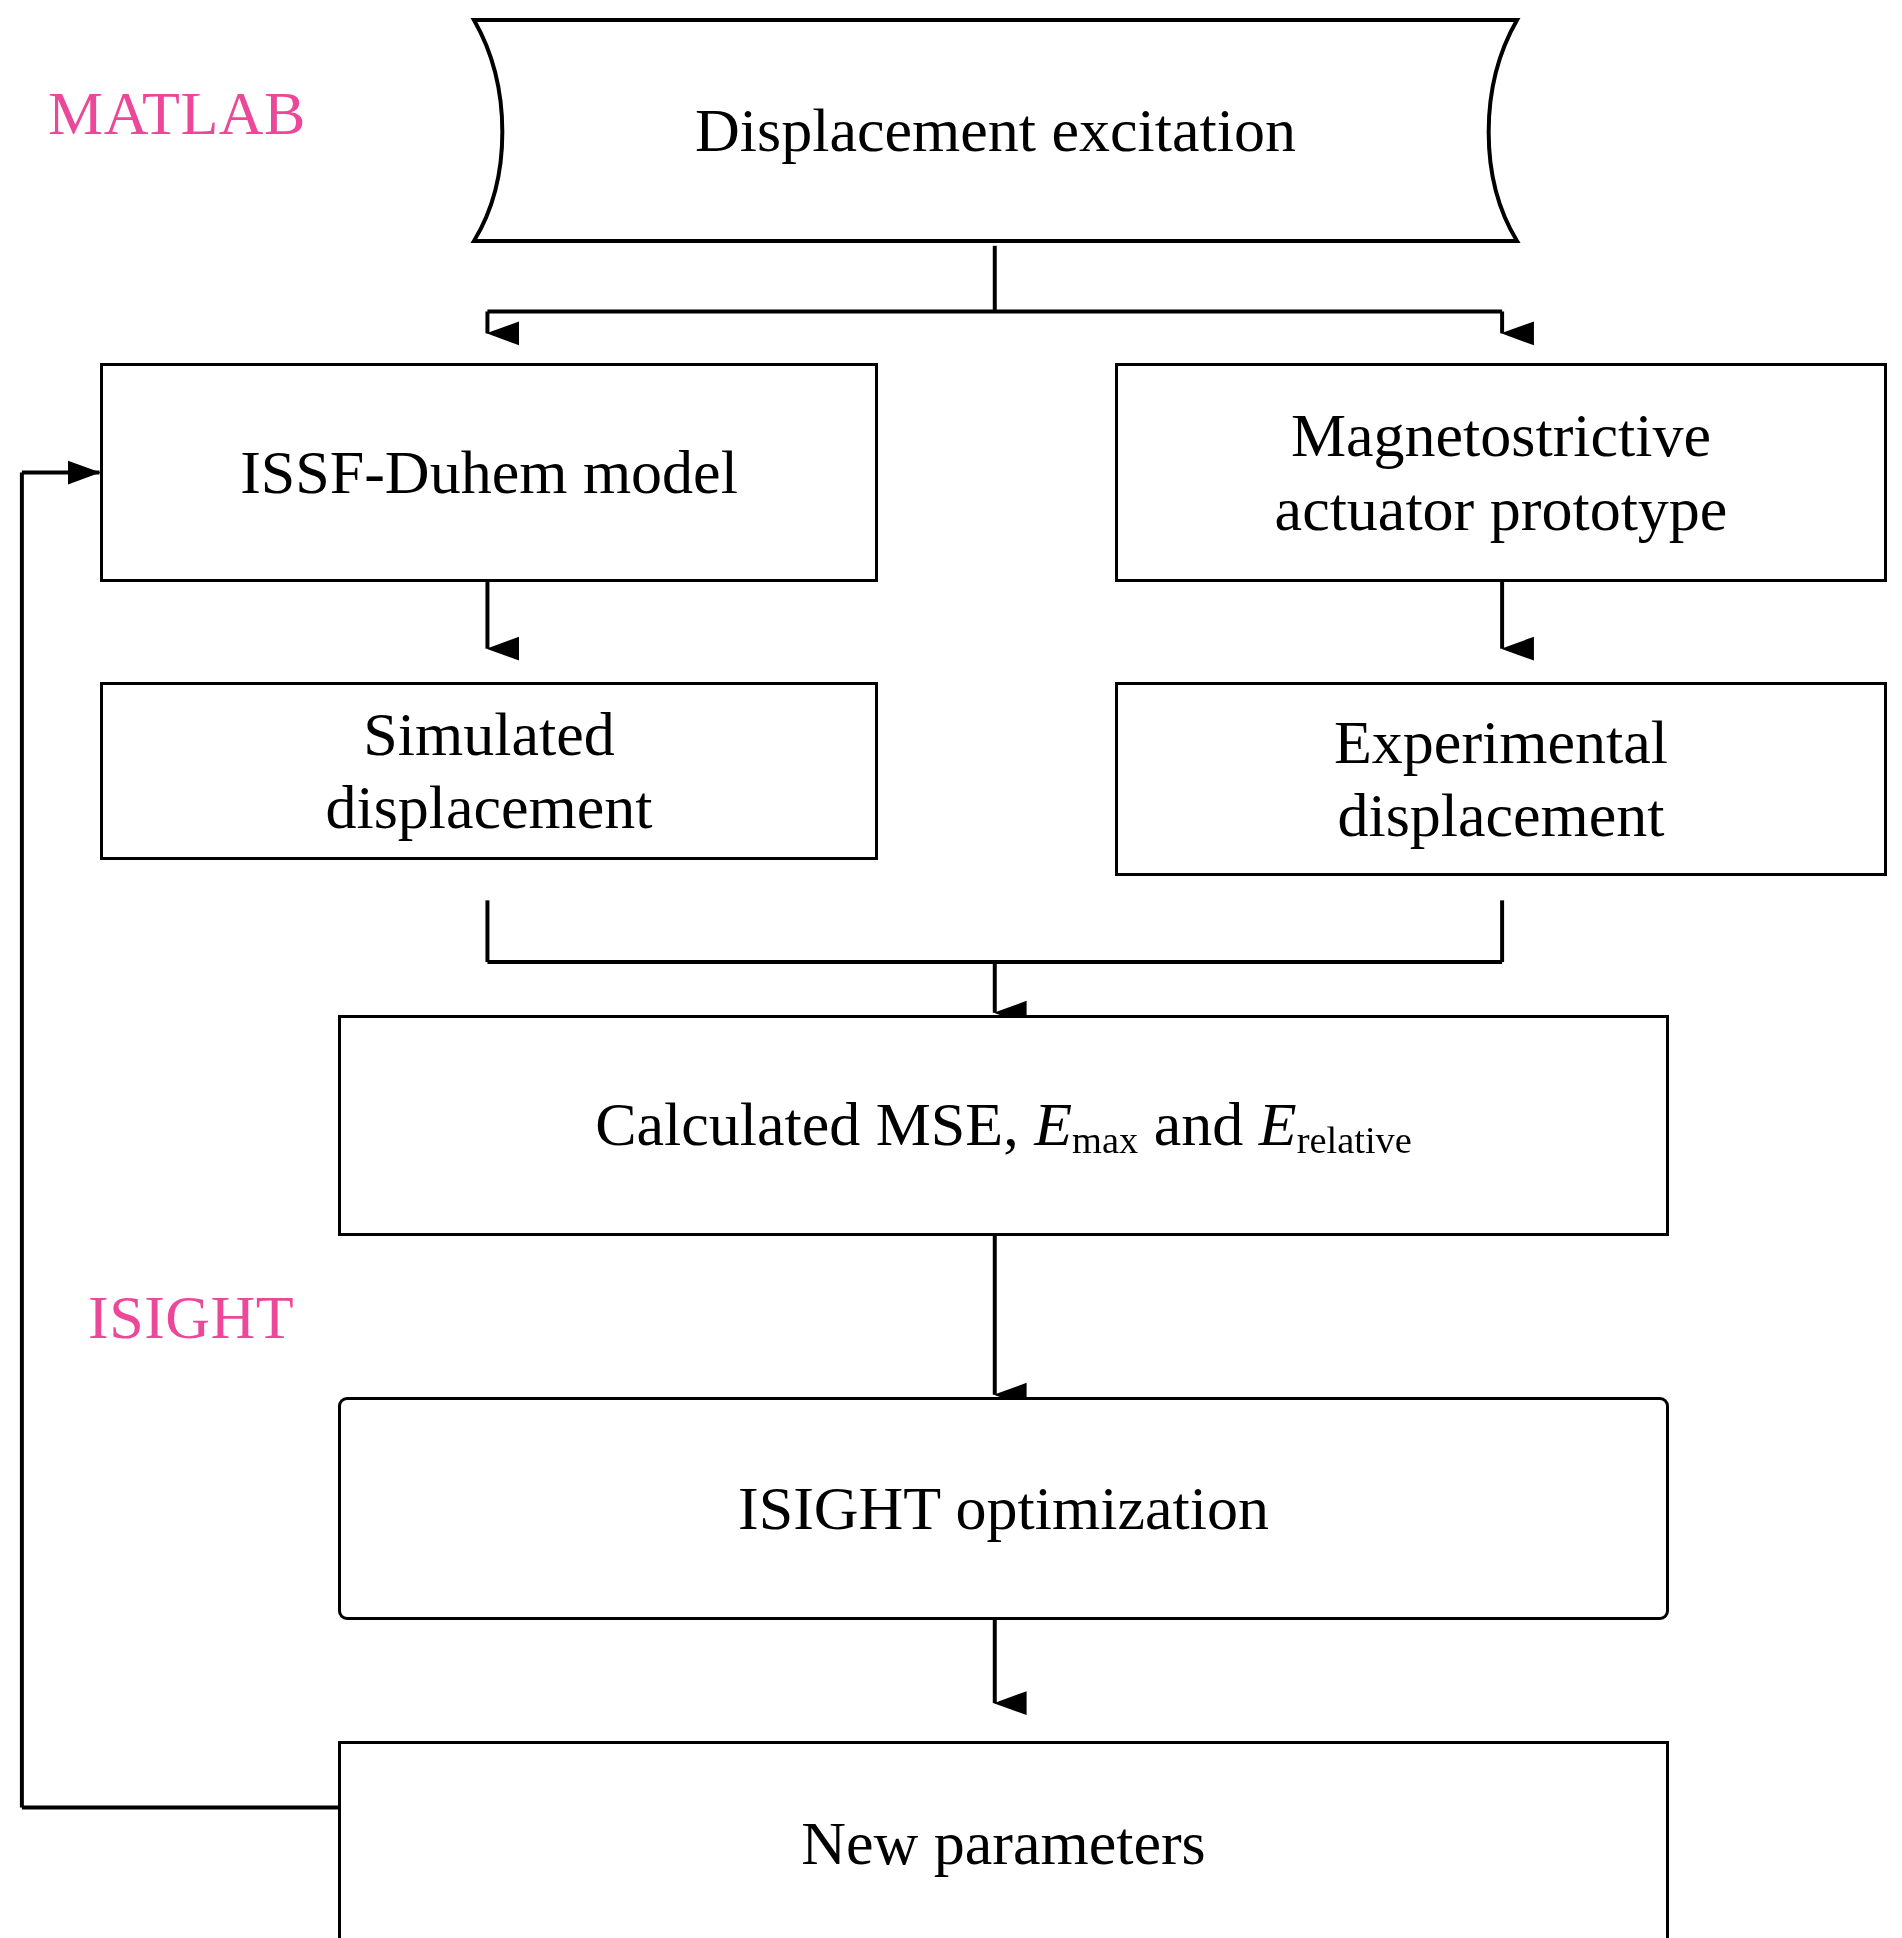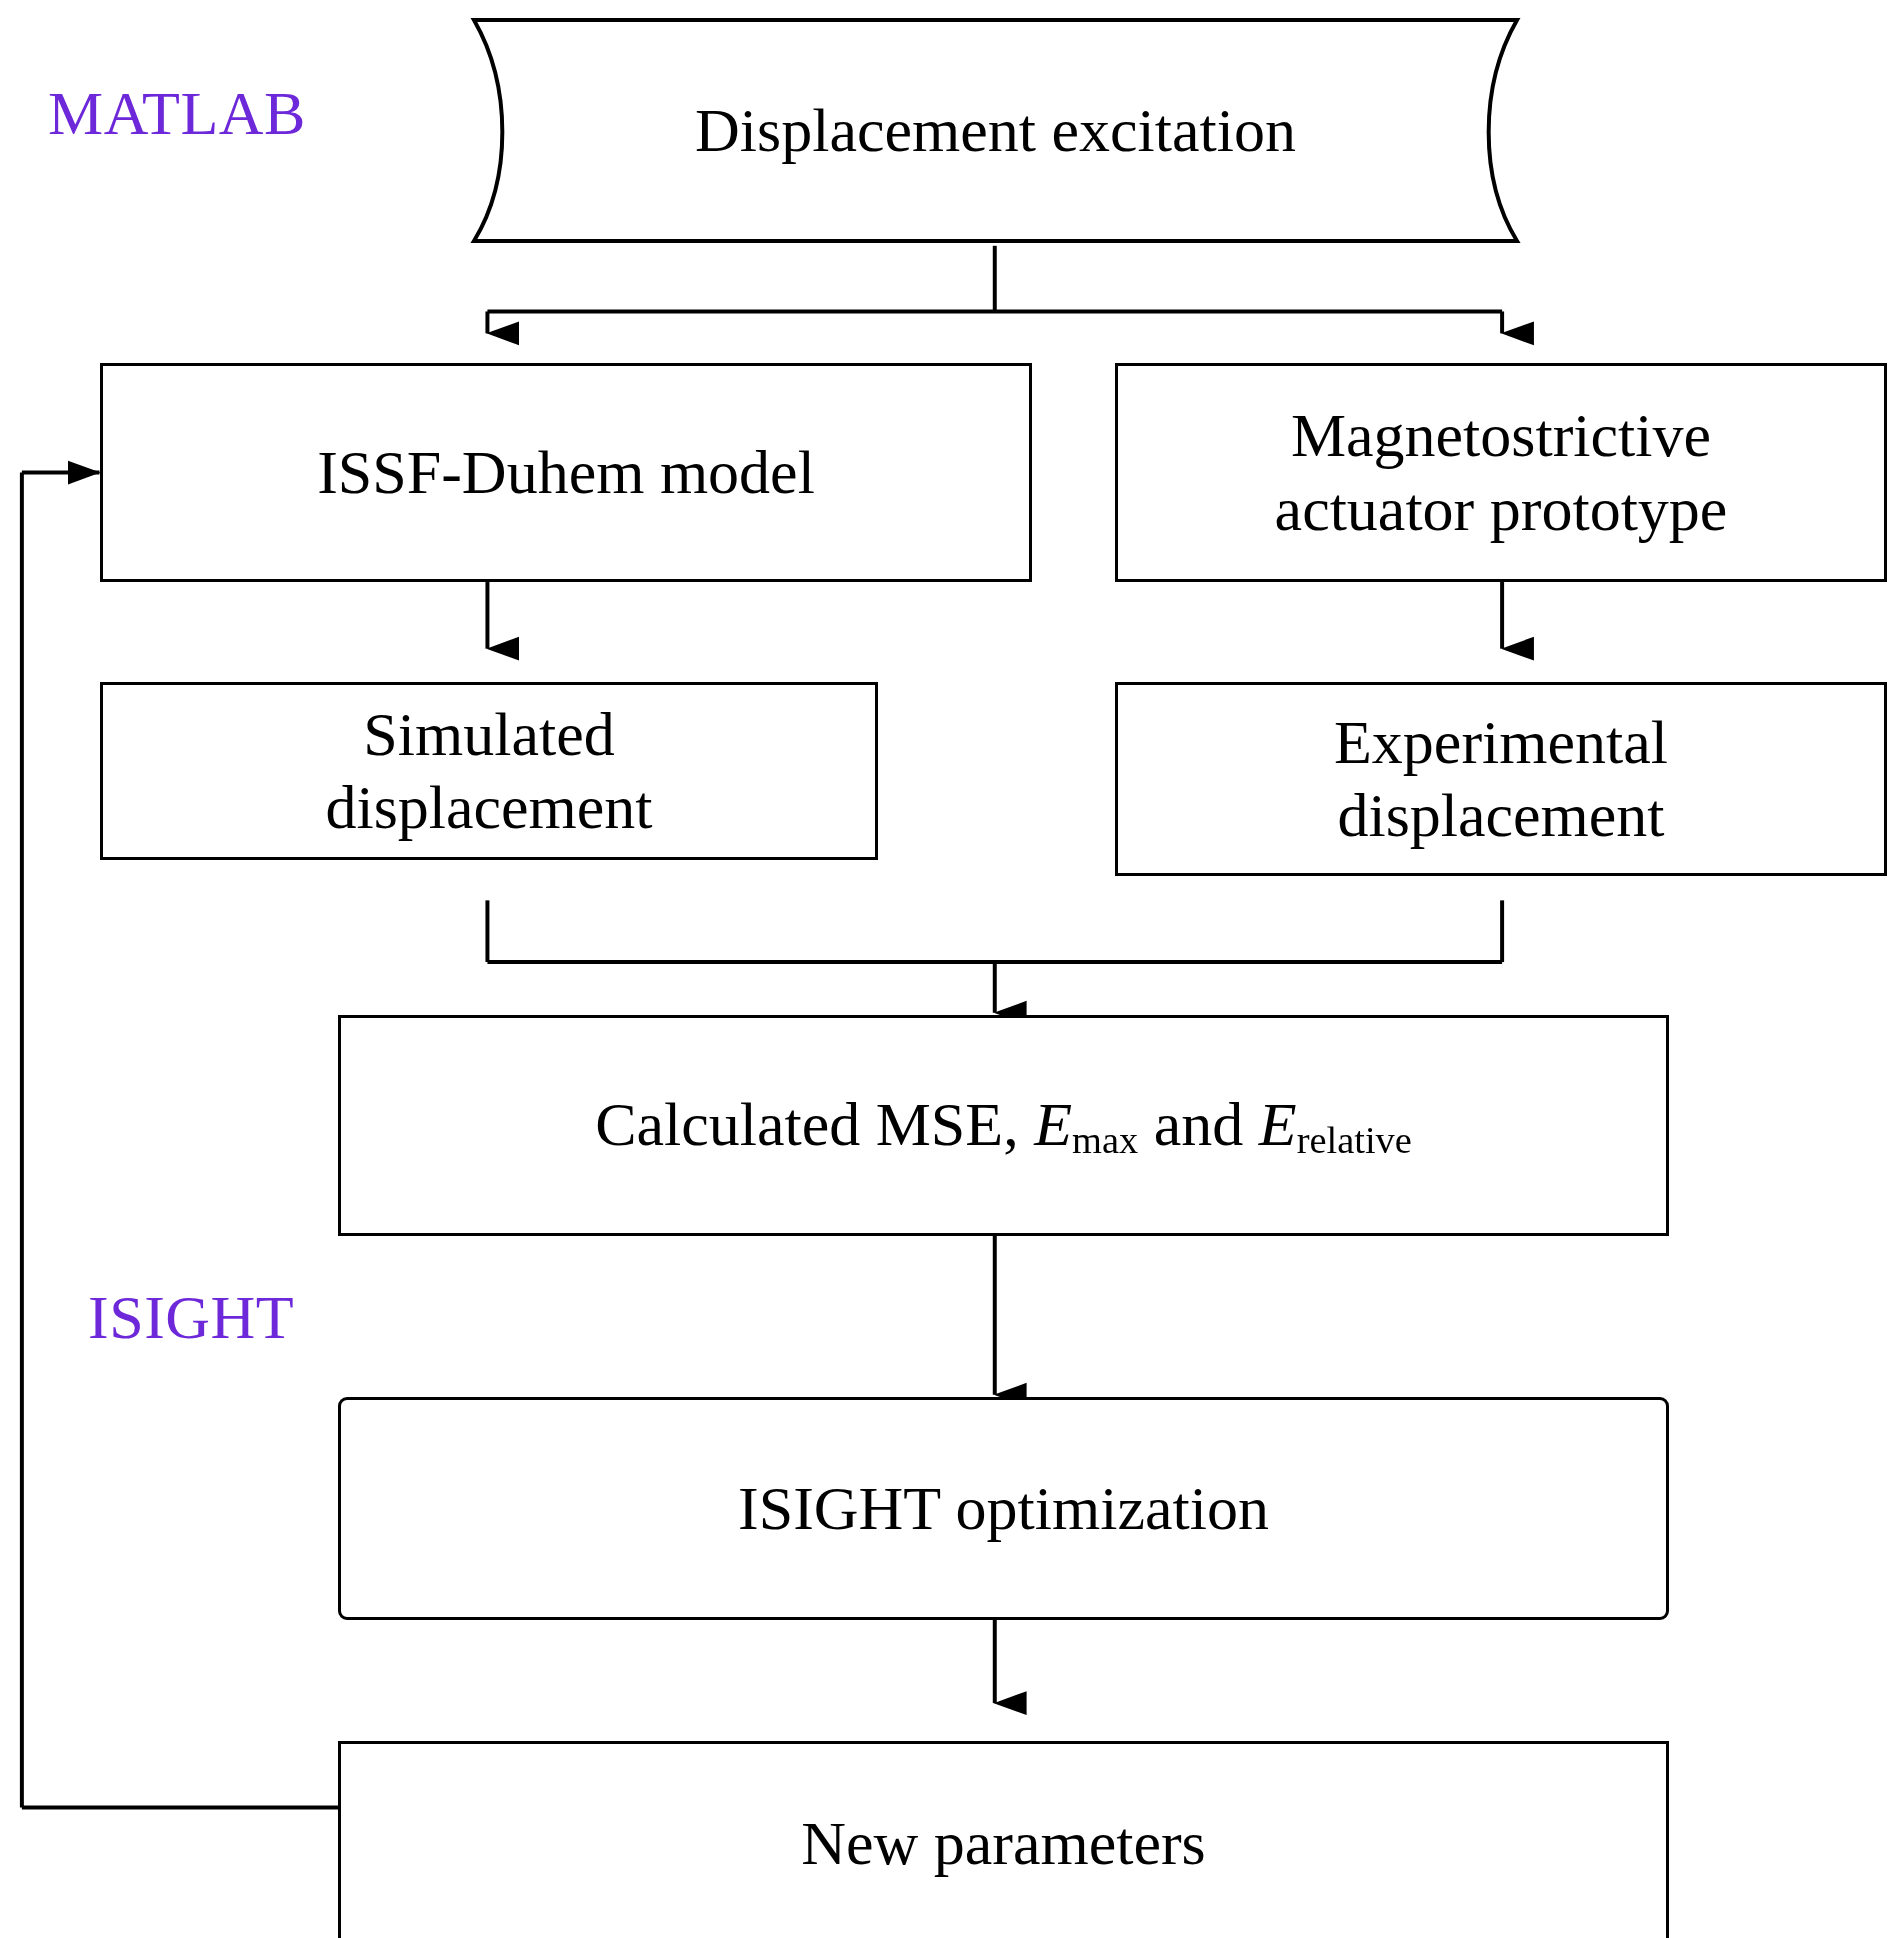--- a/index.html
+++ b/index.html
@@ -40,21 +40,21 @@
   }
   .node-label {
     display: block;
     padding: 0 10px;
   }
   .swimlane-label {
     position: absolute;
     font-size: 62px;
     letter-spacing: 0.5px;
     white-space: nowrap;
-    color: #6d28d9;
+    color: #ec4899;
   }
   .tape {
     position: absolute;
     display: flex;
     align-items: center;
     justify-content: center;
   }
   .tape .tape-svg {
     position: absolute;
     left: 0;
@@ -135,21 +135,21 @@
 
   <div class="swimlane-label" style="left:88px; top:1282px;">ISIGHT</div>
 
   <div class="tape" style="left:468px; top:14px; width:1055px; height:233px;">
     <svg class="tape-svg" width="1055" height="233" viewBox="0 0 1060 234" xmlns="http://www.w3.org/2000/svg">
       <path d="M 36 6 L 1054 6 C 1016 72 1016 166 1054 228 L 6 228 C 44 166 44 72 6 6 Z" fill="#ffffff" stroke="#000000" stroke-width="4"></path>
     </svg>
     <span class="tape-text">Displacement excitation</span>
   </div>
 
-  <div class="node box" style="left:100px; top:363px; width:932px; height:219px;">
+  <div class="node box" style="left:100px; top:363px; width:778px; height:219px;">
     <span class="node-label t62">ISSF-Duhem model</span>
   </div>
 
   <div class="node box" style="left:1115px; top:363px; width:772px; height:219px;">
     <span class="node-label t62">
       <span>Magnetostrictive</span><br>
       <span>actuator prototype</span>
     </span>
   </div>
 

